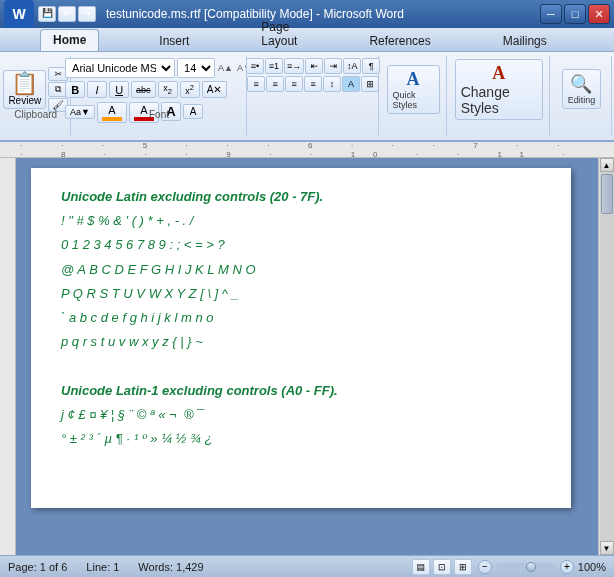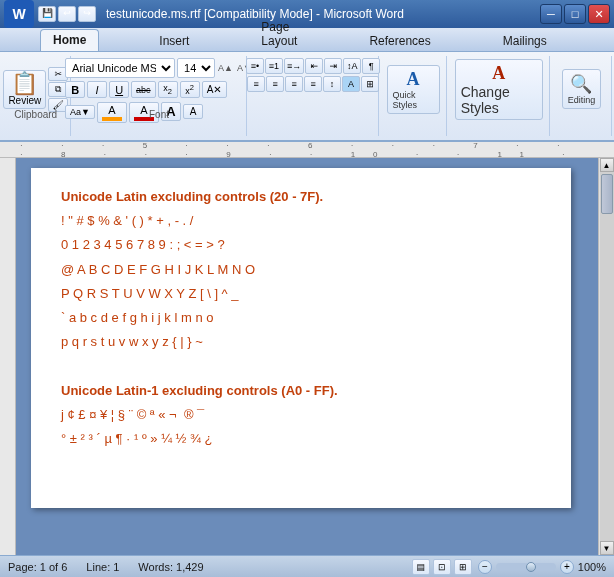--- a/index.html
+++ b/index.html
@@ -218,21 +218,22 @@
       box-shadow: 2px 2px 6px rgba(0,0,0,0.4);
       padding: 20px 30px;
       font-family: 'Arial Unicode MS', 'Arial', sans-serif;
       font-size: 13px;
       overflow: hidden;
     }
 
     .page-content p {
       margin-bottom: 6px;
       line-height: 1.4;
-      color: #c2410c;
+      color: #15803d;
+      font-style: italic;
     }
     .page-content .heading {
       font-weight: bold;
       font-size: 13px;
     }
 
     .right-scrollbar {
       width: 16px;
       background: #e0e0e0;
       border-left: 1px solid #bbb;

